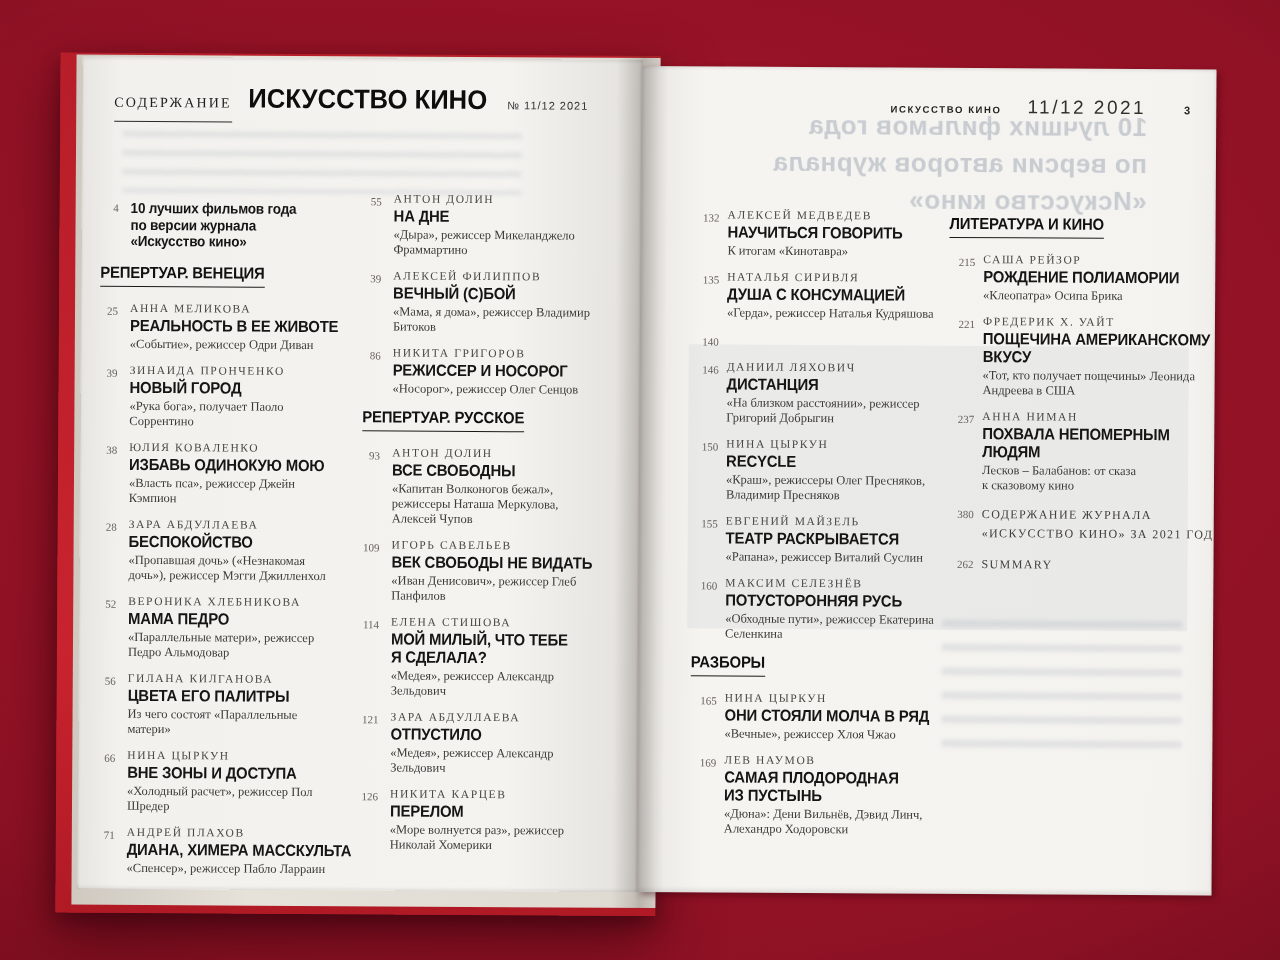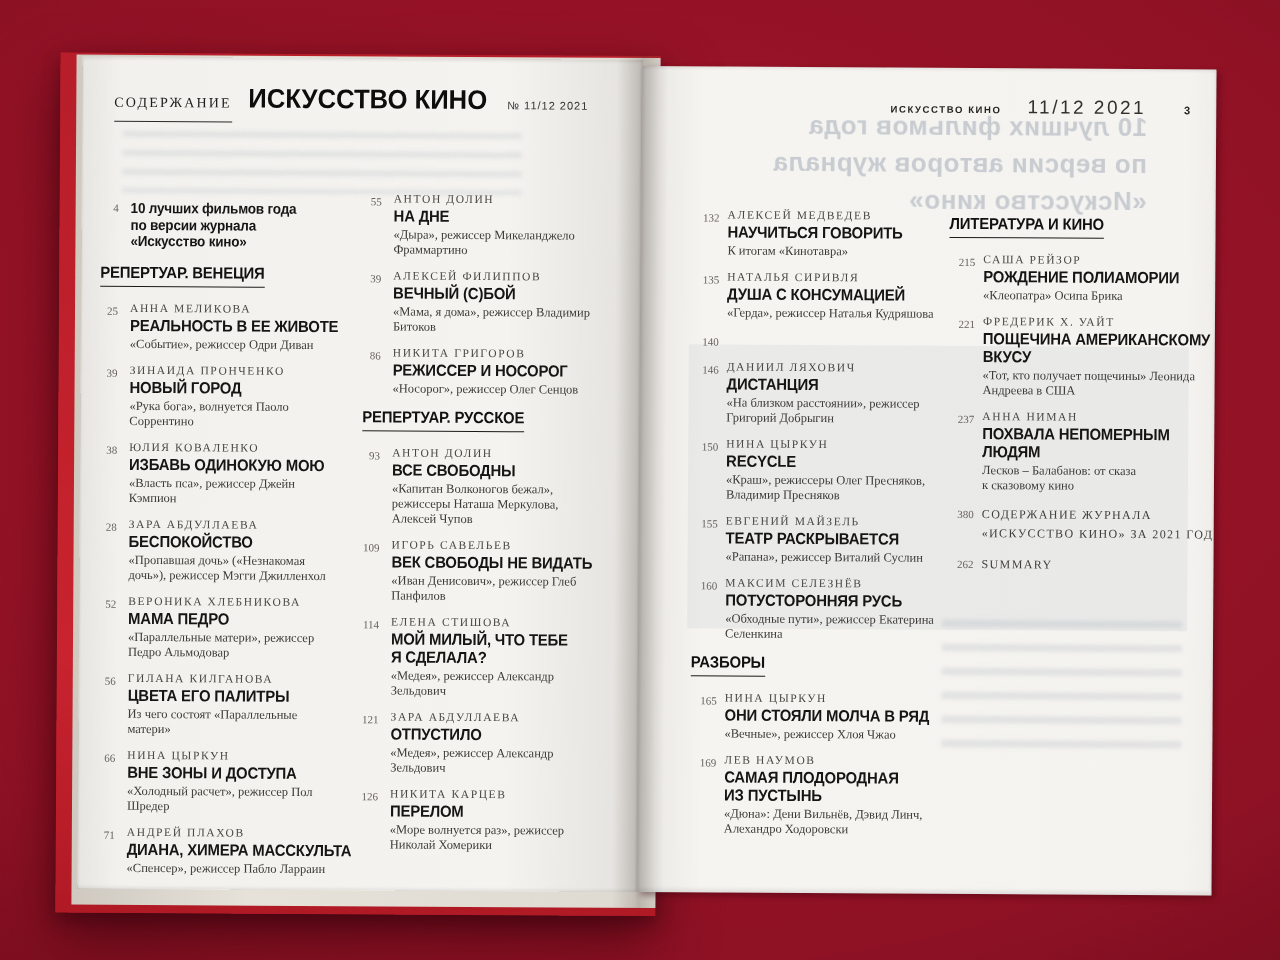--- a/index.html
+++ b/index.html
@@ -110,21 +110,21 @@
       <span class="author">АННА МЕЛИКОВА</span>
       <span class="title">РЕАЛЬНОСТЬ В ЕЕ ЖИВОТЕ</span>
       <span class="note">«Событие», режиссер Одри Диван</span>
     </span>
   </div>
           <div class="entry">
     <span class="num">39</span>
     <span class="body">
       <span class="author">ЗИНАИДА ПРОНЧЕНКО</span>
       <span class="title">НОВЫЙ ГОРОД</span>
-      <span class="note">«Рука бога», волнуется Паоло
+      <span class="note">«Рука бога», получает Паоло
 Соррентино</span>
     </span>
   </div>
           <div class="entry">
     <span class="num">38</span>
     <span class="body">
       <span class="author">ЮЛИЯ КОВАЛЕНКО</span>
       <span class="title">ИЗБАВЬ ОДИНОКУЮ МОЮ</span>
       <span class="note">«Власть пса», режиссер Джейн
 Кэмпион</span>

